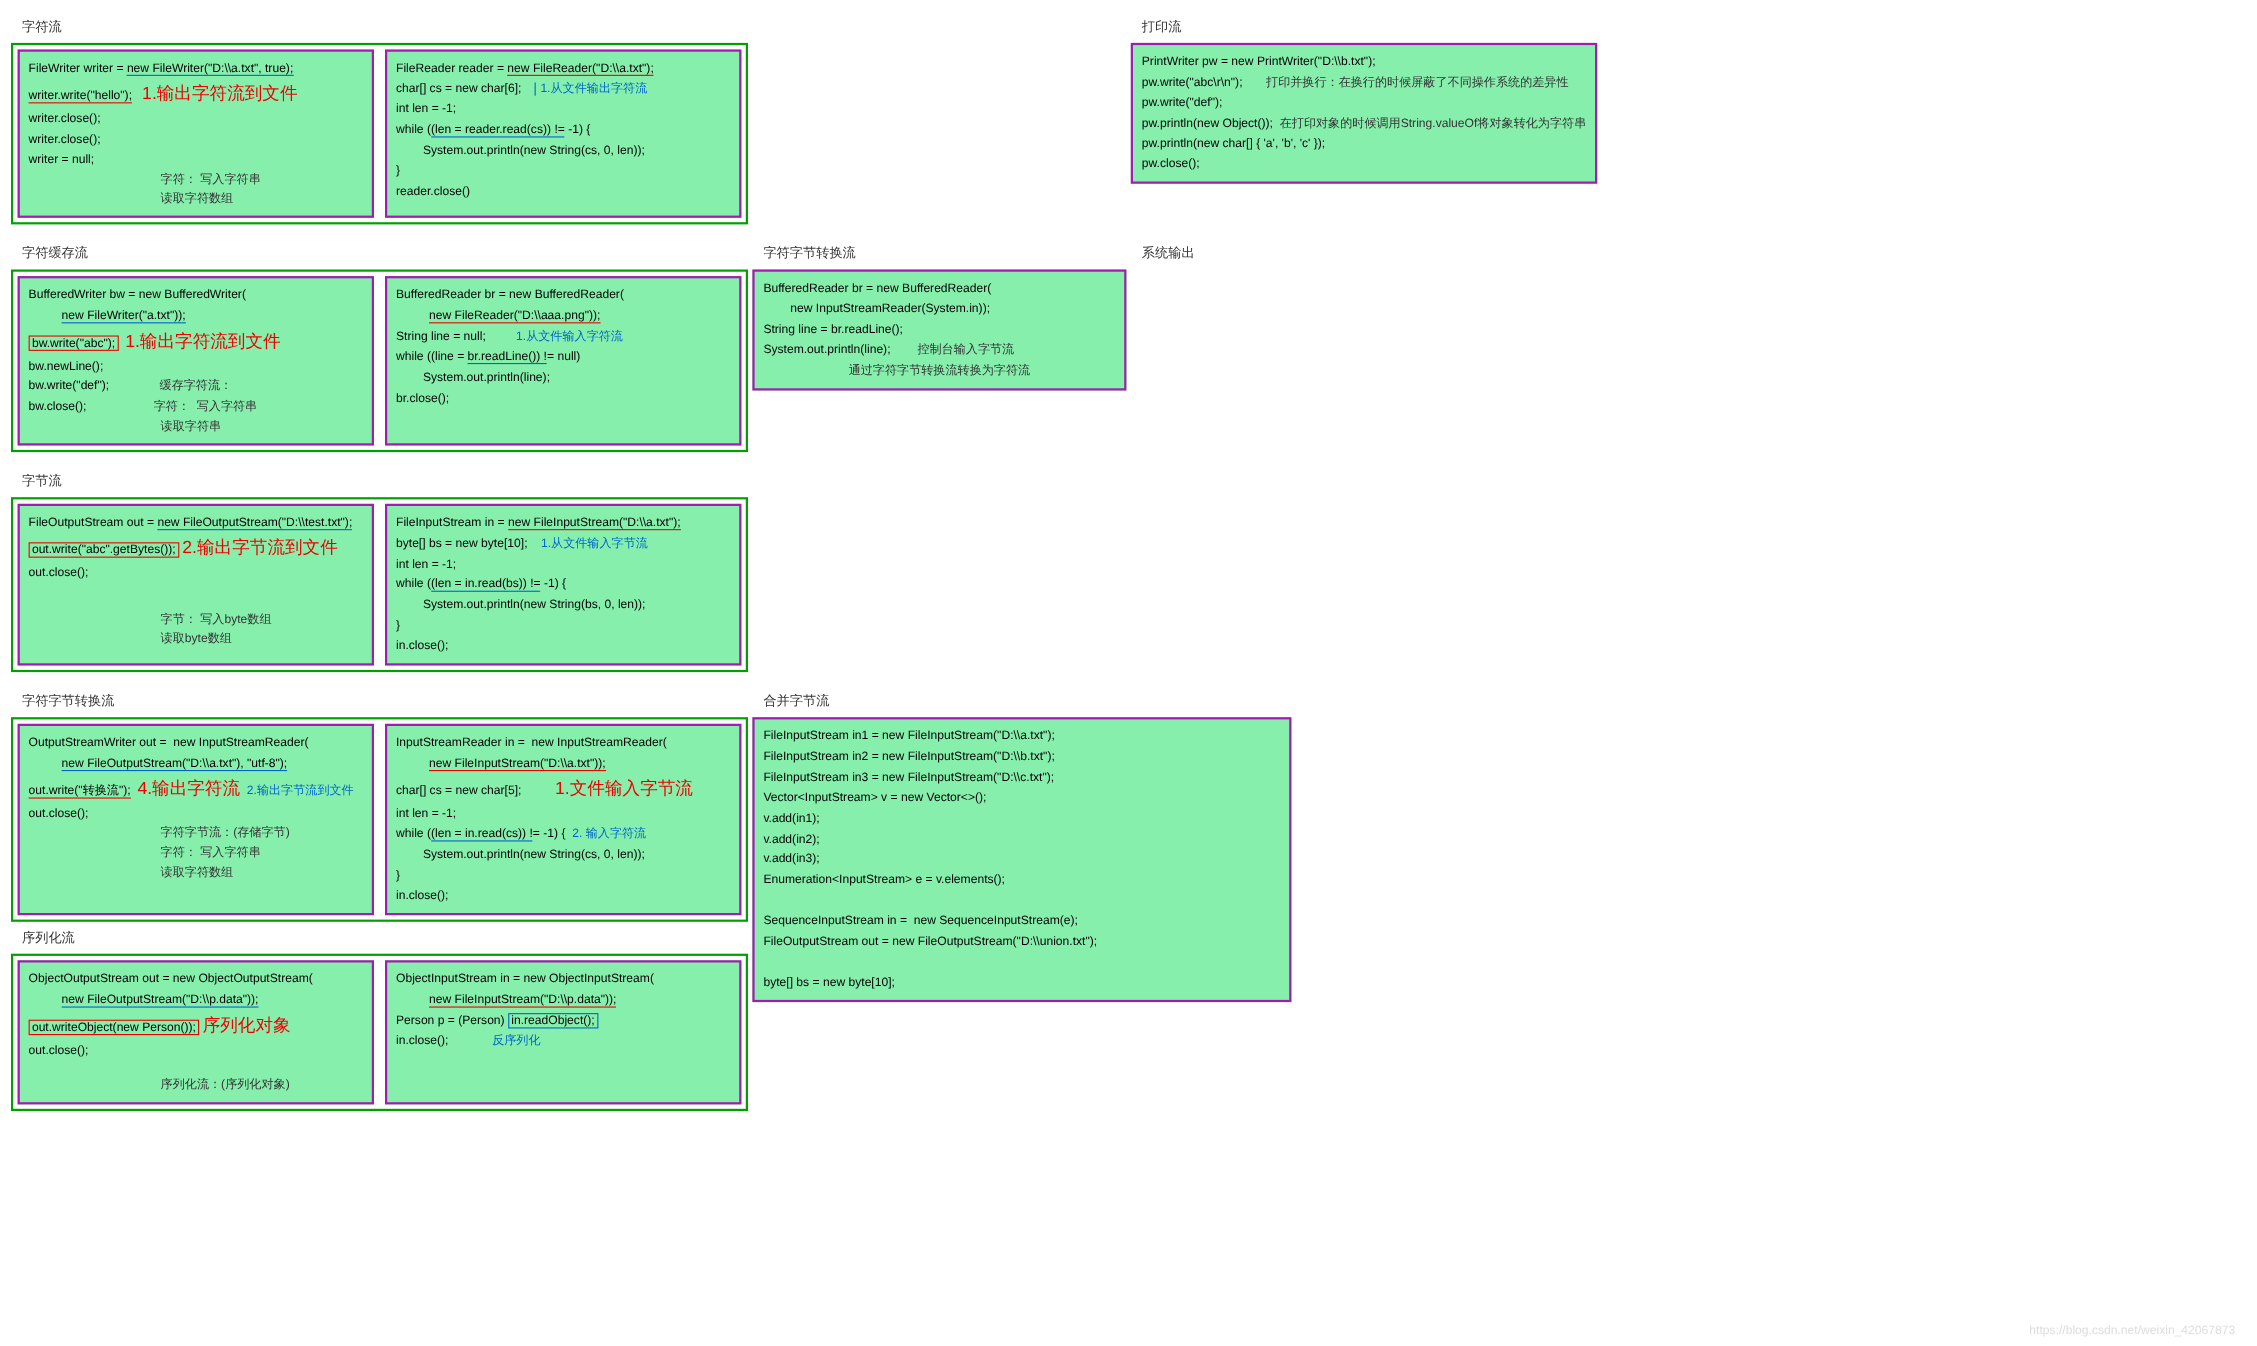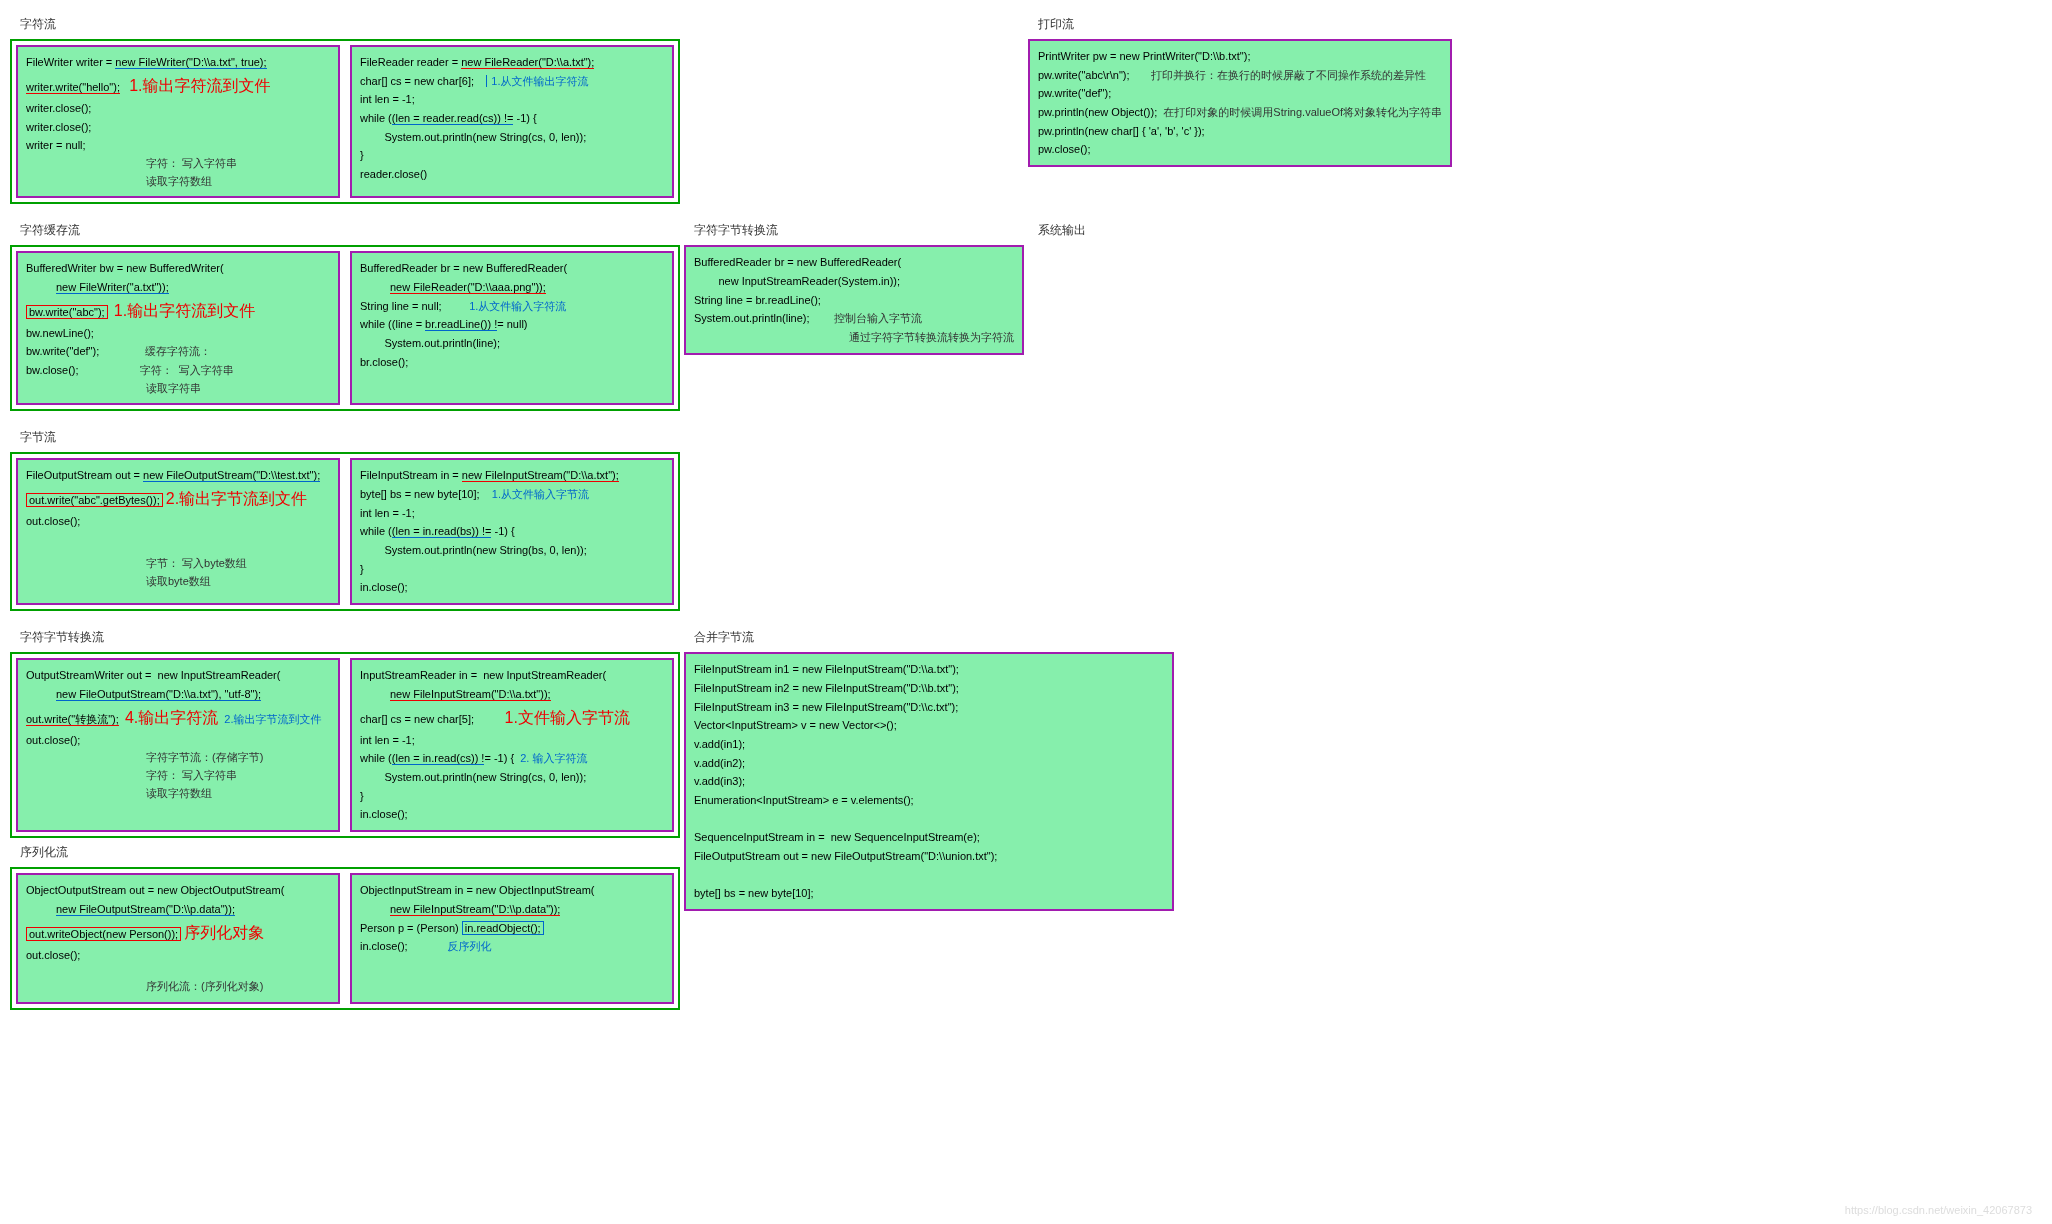--- a/index.html
+++ b/index.html
@@ -84,21 +84,21 @@
   </div>
  </div>
 </div>
 <div style="flex:0 0 340px">
  <div class="section-title">字符字节转换流</div>
  <div class="code-box">
   <div class="code-line">BufferedReader br = new BufferedReader(</div>
   <div class="code-line">        new InputStreamReader(System.in));</div>
   <div class="code-line"><span>String line = br.readLine();</span></div>
   <div class="code-line"><span>System.out.println(line);</span>&nbsp;&nbsp;&nbsp;&nbsp;&nbsp;&nbsp;&nbsp;&nbsp;<span class="ann-black">控制台输入字节流</span></div>
-  <div class="code-line" style="text-align:right"><span class="ann-black">通过字符字节转换流转换为字符流</span></div>
+  <div class="code-line" style="text-align:center"><span class="ann-black">通过字符字节转换流转换为字符流</span></div>
  </div>
 </div>
 <div style="flex:0 0 220px">
  <div class="section-title">系统输出</div>
 </div>
 </div>
 
 <div class="row">
 <div style="flex:0 0 670px">
  <div class="section-title">字节流</div>

